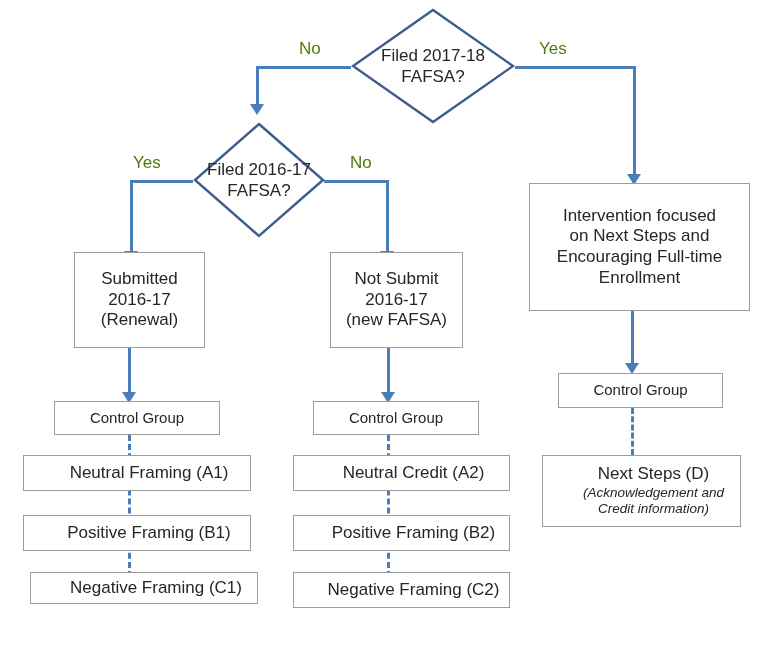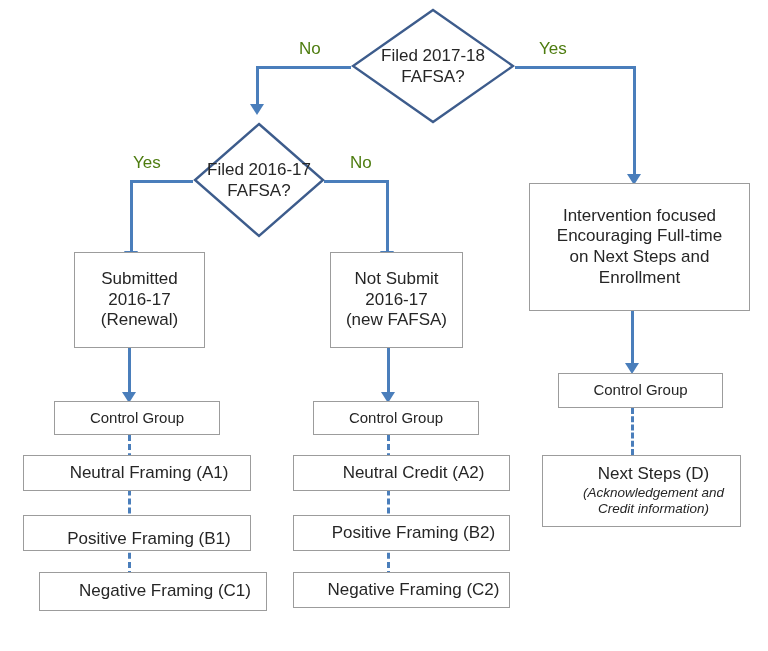--- a/index.html
+++ b/index.html
@@ -177,25 +177,25 @@
   </div>
 
   <div class="node box-md" style="left:46px; top:401px; width:166px; height:34px;">
     <span class="ln">Control Group</span>
   </div>
 
   <div class="node box-sm" style="left:15px; top:455px; width:228px; height:36px;">
     <span class="ln">Neutral Framing (A1)</span>
   </div>
 
-  <div class="node box-sm" style="left:15px; top:515px; width:228px; height:36px;justify-content:flex-end;">
+  <div class="node box-sm" style="left:15px; top:515px; width:228px; height:36px;">
     <span class="ln">Positive Framing (B1)</span>
   </div>
 
-  <div class="node box-sm" style="left:31px; top:572px; width:228px; height:39px;text-align:right;">
+  <div class="node box-sm" style="left:22px; top:572px; width:228px; height:32px;text-align:right;">
     <span class="ln">Negative Framing (C1)</span>
   </div>
 
   <div class="node box-lg" style="left:322px; top:252px; width:133px; height:96px;">
     <span class="ln">Not Submit</span>
     <span class="ln">2016-17</span>
     <span class="ln">(new FAFSA)</span>
   </div>
 
   <div class="node box-md" style="left:305px; top:401px; width:166px; height:34px;">
@@ -209,22 +209,22 @@
   <div class="node box-sm" style="left:285px; top:515px; width:217px; height:36px;">
     <span class="ln">Positive Framing (B2)</span>
   </div>
 
   <div class="node box-sm" style="left:285px; top:572px; width:217px; height:36px;">
     <span class="ln">Negative Framing (C2)</span>
   </div>
 
   <div class="node box-lg" style="left:521px; top:183px; width:221px; height:128px;">
     <span class="ln">Intervention focused</span>
+    <span class="ln">on Next Steps and</span>
     <span class="ln">Encouraging Full-time</span>
-    <span class="ln">on Next Steps and</span>
     <span class="ln">Enrollment</span>
   </div>
 
   <div class="node box-md" style="left:550px; top:373px; width:165px; height:35px;">
     <span class="ln">Control Group</span>
   </div>
 
   <div class="node box-sm" style="left:534px; top:455px; width:199px; height:72px;">
     <span class="ln">Next Steps (D)</span>
     <span class="sub-it">(Acknowledgement and</span>

